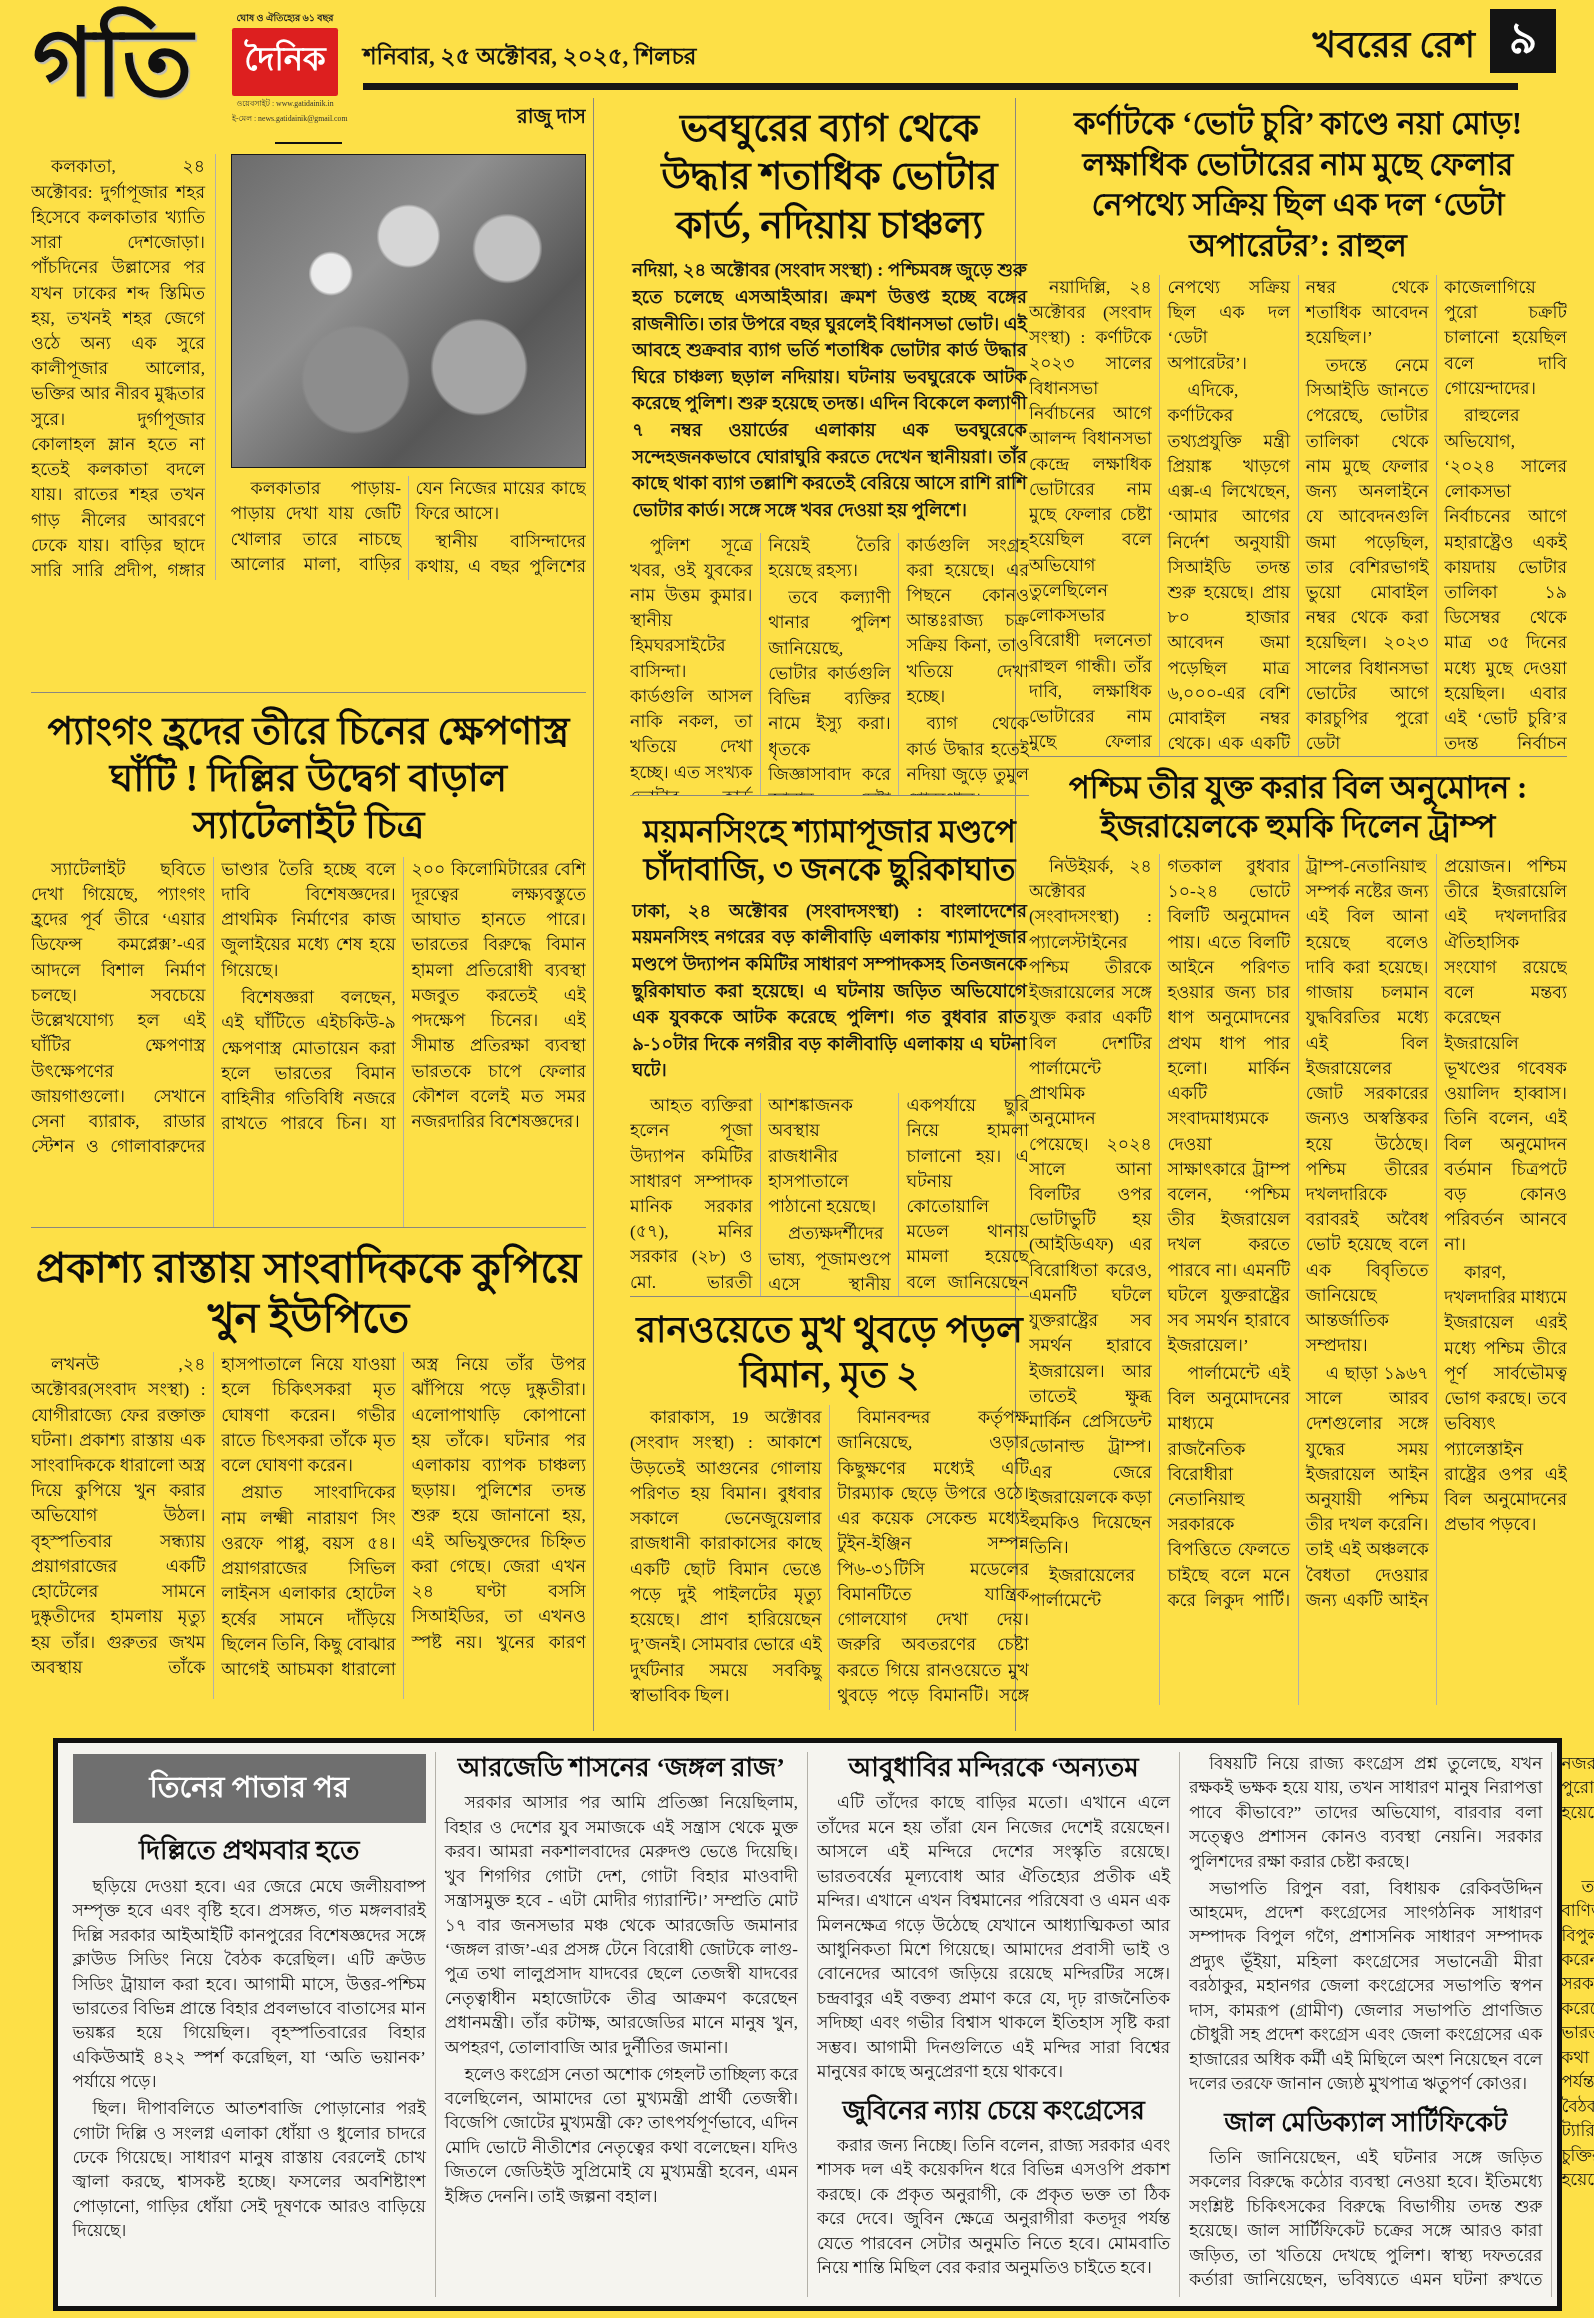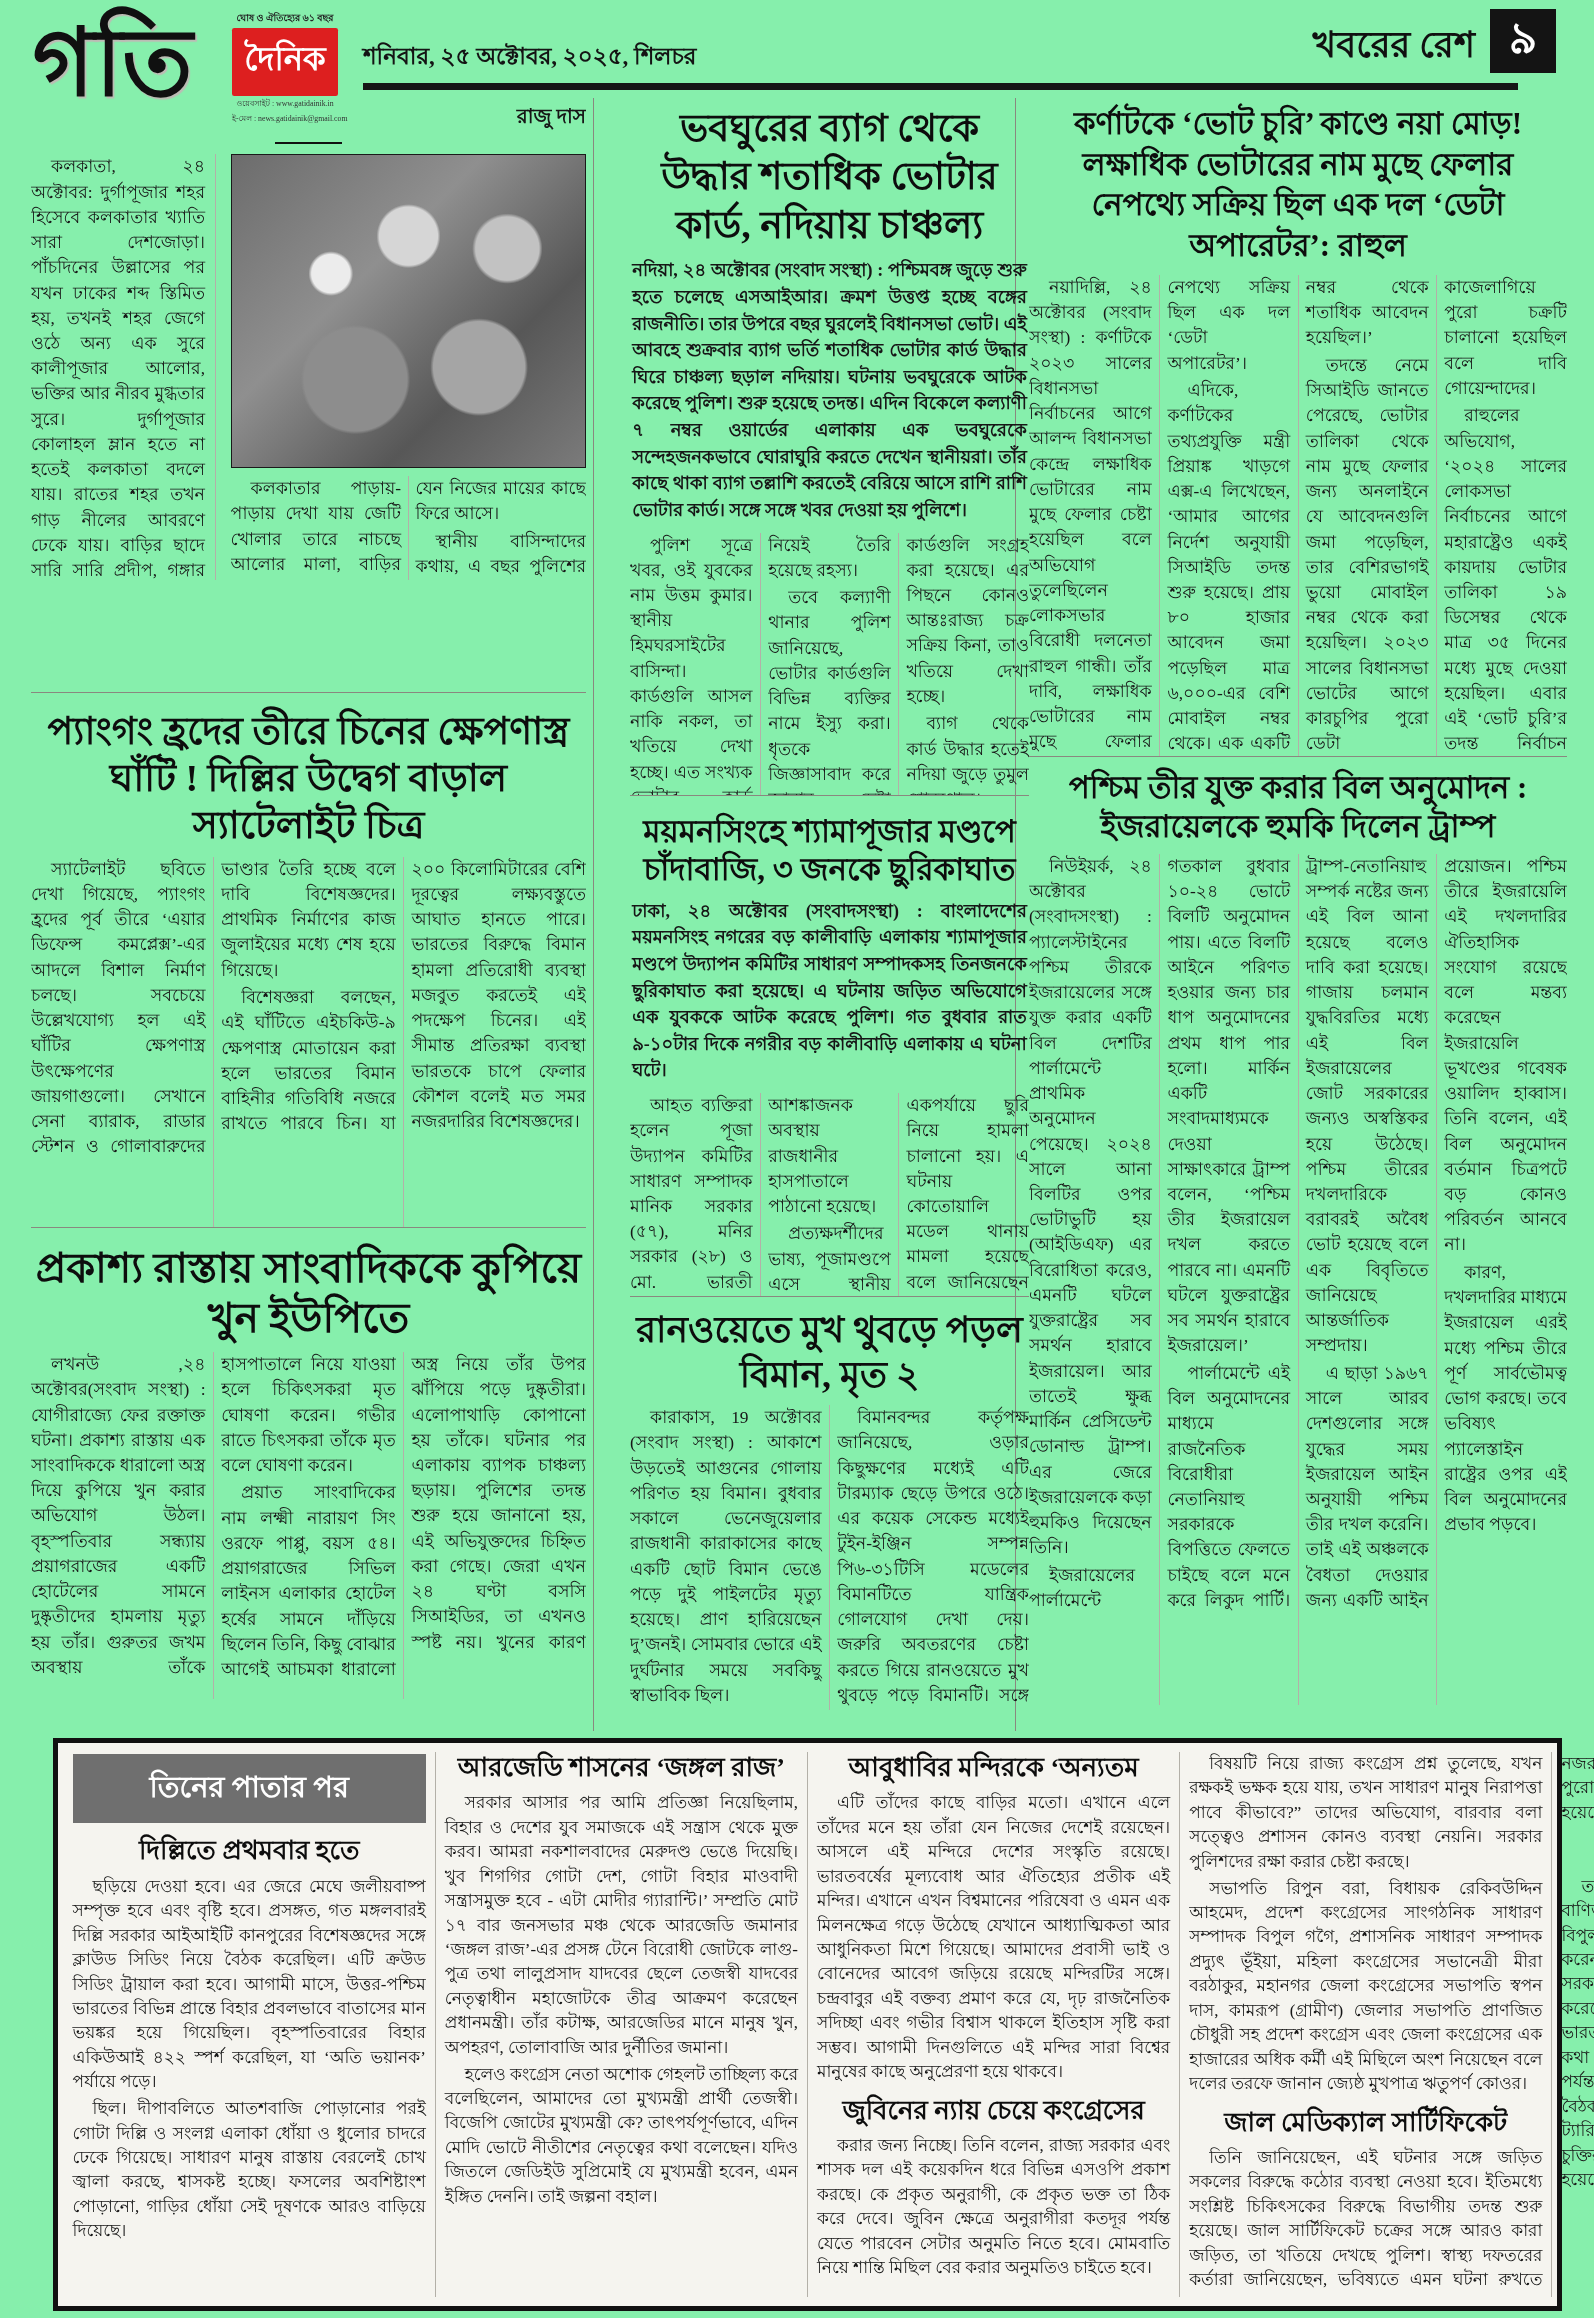--- a/index.html
+++ b/index.html
@@ -1,16 +1,16 @@
 <!DOCTYPE html>
 <html style="font-size:9px"><head>
 <meta charset="utf-8">
 <style>
   html,body{margin:0;padding:0;background:#d8d6d0;}
-  .page{position:relative;width:1595px;height:2319px;background:#86efac;color:#161616;
+  .page{position:relative;width:1595px;height:2319px;background:#fde047;color:#161616;
         font-family:"Liberation Serif","DejaVu Serif",serif;overflow:hidden;}
   
   .logo-main{position:absolute;left:32.5px;top:-10px;font-size:94px;font-weight:800;letter-spacing:1.1px;
              color:#101010;text-shadow:1.7px 1.7px 1.1px #bdbbb4;}
   .logo-unit{position:absolute;left:232px;top:11.2px;width:106px;text-align:center;}
   .logo-sub-top{font-size:9.5px;font-weight:bold;color:#222;white-space:nowrap;}
   .logo-box{margin-top:2.2px;background:#dd1f1f;color:#fff;font-size:32.5px;font-weight:800;
             padding:5.6px 0 7.8px;border-radius:2.2px;}
   .logo-web,.logo-email{font-size:7.8px;color:#333;margin-top:1.7px;white-space:nowrap;}
   .masthead-date{position:absolute;left:363px;top:38px;font-size:23px;font-weight:bold;color:#141414;}

